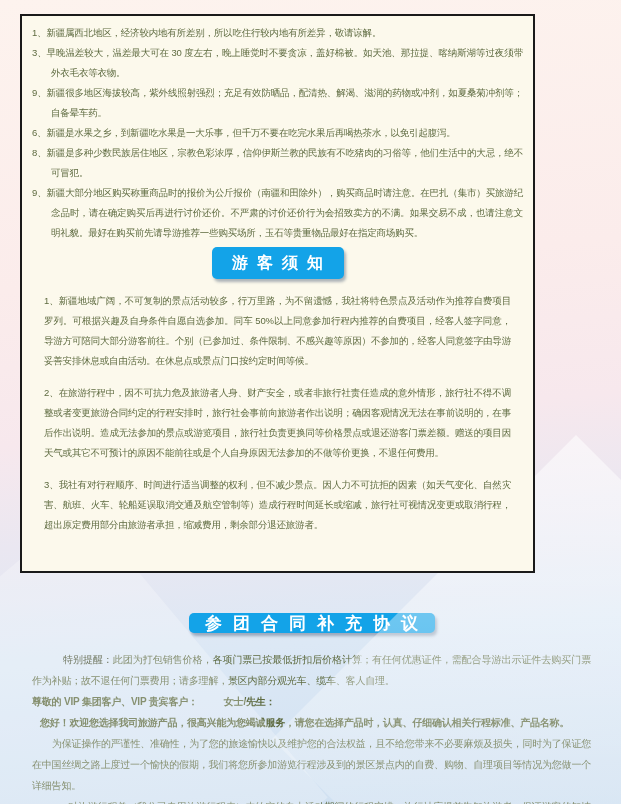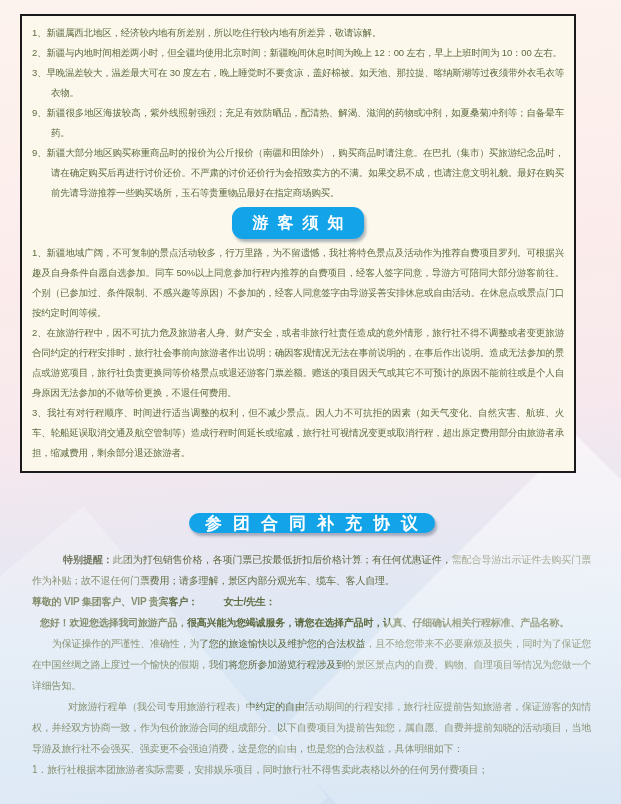--- a/index.html
+++ b/index.html
@@ -19,45 +19,45 @@
   .deco-tri-left {
     position:absolute; bottom:-160px; left:-130px;
     width:380px; height:380px;
     background:rgba(255,255,255,0.25);
     transform:rotate(50deg);
   }
   .main-box {
     position:relative;
     margin:14px 20px 0 20px;
     box-sizing:border-box;
-    width:556px;
+    width:515px;
     border:2px solid #1a1a1a;
     background:#fcf9ec;
-    padding:7px 10px 8px 10px;
+    padding:7px 10px 24px 10px;
   }
   .tips p {
     margin:0;
     font-size:9.5px; line-height:20px;
     color:#5e6b40;
     letter-spacing:-0.2px;
     text-align:justify;
     padding-left:19px; text-indent:-19px;
   }
   .vn-items p {
-    margin:0;
+    margin:12px;
     font-size:9.5px; line-height:20px;
     color:#5e6b40;
     letter-spacing:-0.2px;
     text-align:justify;
   }
   .pill {
     display:flex; align-items:center; justify-content:center;
     background:#13a3e8; color:#ffffff;
     font-weight:bold;
-    border-radius:11px;
+    border-radius:5px;
     box-shadow:2px 3px 3px rgba(55,75,105,0.40);
     margin:4px auto;
   }
   .pill-visitor {
     width:132px; height:32px;
     font-size:16px; letter-spacing:9px; text-indent:9px;
   }
   .pill-supplement {
     width:246px; height:20px;
     font-size:17px; letter-spacing:11px; text-indent:11px;
@@ -66,21 +66,21 @@
   .vn-items { margin-top:4px; }
   .supplement { padding:0 30px 0 32px; }
   .supplement p {
     margin:0;
     font-size:10px; line-height:21px;
     color:#5e6b40;
     letter-spacing:-0.2px;
     text-align:justify;
   }
   .reminder { margin-top:13px; }
-  .reminder .label { font-weight:bold; color:#414b2c;padding-left:31px; }
+  .reminder .label { font-weight:normal; color:#414b2c;padding-left:31px; }
   .salutation {
     margin-top:8px;
     font-weight:bold; color:#414b2c;
     text-align:center;
   }
   .salutation .suffix { margin-left:26px; }
   .greeting { font-weight:bold; color:#4e7e58; text-indent:0.8em; }
   .para-1 { text-indent:2em; }
   .para-2 { text-indent:3.6em; }
   .clause { }
@@ -88,23 +88,24 @@
 </head>
 <body>
 
 <div class="page">
   <div class="deco-tri-left"></div>
   <div class="deco-tri-right"></div>
 
   <div class="main-box">
     <div class="tips">
       <p>1、新疆属西北地区，经济较内地有所差别，所以吃住行较内地有所差异，敬请谅解。</p>
-      <p>2、新疆与内地时间相差两小时，但全疆均使用北京时间；新疆晚间休息时间为晚上 12：00 左右，早上上班时间为 10：00 左右。</p>
       <p>3、早晚温差较大，温差最大可在 30 度左右，晚上睡觉时不要贪凉，盖好棉被。如天池、那拉提、喀纳斯湖等过夜须带外衣毛衣等衣物。</p>
       <p>9、新疆很多地区海拔较高，紫外线照射强烈；充足有效防晒品，配清热、解渴、滋润的药物或冲剂，如夏桑菊冲剂等；自备晕车药。</p>
+      <p>6、新疆是水果之乡，到新疆吃水果是一大乐事，但千万不要在吃完水果后再喝热茶水，以免引起腹泻。</p>
+      <p>8、新疆是多种少数民族居住地区，宗教色彩浓厚，信仰伊斯兰教的民族有不吃猪肉的习俗等，他们生活中的大忌，绝不可冒犯。</p>
       <p>9、新疆大部分地区购买称重商品时的报价为公斤报价（南疆和田除外），购买商品时请注意。在巴扎（集市）买旅游纪念品时，请在确定购买后再进行讨价还价。不严肃的讨价还价行为会招致卖方的不满。如果交易不成，也请注意文明礼貌。最好在购买前先请导游推荐一些购买场所，玉石等贵重物品最好在指定商场购买。</p>
     </div>
 
     <div class="pill pill-visitor">
       <span>游客须知</span>
     </div>
 
     <div class="vn-items">
       <p>1、新疆地域广阔，不可复制的景点活动较多，行万里路，为不留遗憾，我社将特色景点及活动作为推荐自费项目罗列。可根据兴趣及自身条件自愿自选参加。同车 50%以上同意参加行程内推荐的自费项目，经客人签字同意，导游方可陪同大部分游客前往。个别（已参加过、条件限制、不感兴趣等原因）不参加的，经客人同意签字由导游妥善安排休息或自由活动。在休息点或景点门口按约定时间等候。</p>
       <p>2、在旅游行程中，因不可抗力危及旅游者人身、财产安全，或者非旅行社责任造成的意外情形，旅行社不得不调整或者变更旅游合同约定的行程安排时，旅行社会事前向旅游者作出说明；确因客观情况无法在事前说明的，在事后作出说明。造成无法参加的景点或游览项目，旅行社负责更换同等价格景点或退还游客门票差额。赠送的项目因天气或其它不可预计的原因不能前往或是个人自身原因无法参加的不做等价更换，不退任何费用。</p>

